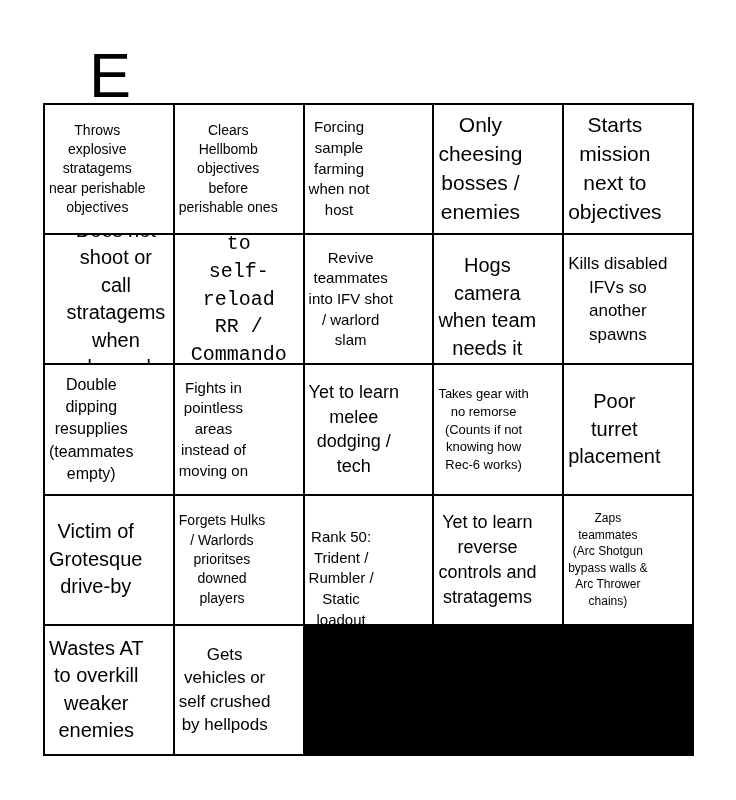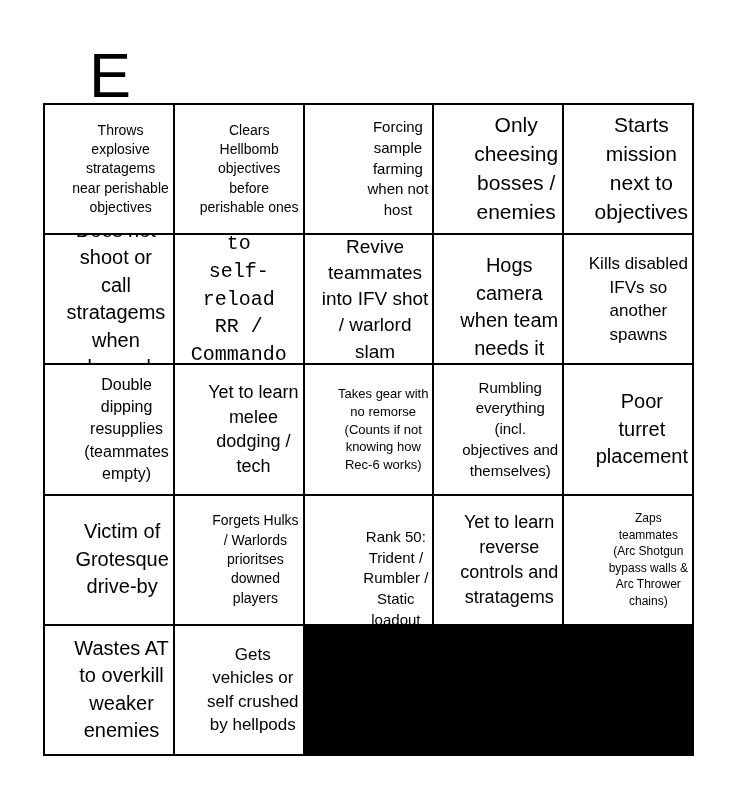--- a/index.html
+++ b/index.html
@@ -35,21 +35,21 @@
     background: #000000;
     display: grid;
     grid-template-columns: repeat(5, 1fr);
     grid-template-rows: repeat(5, 1fr);
     gap: 2px;
   }
   .cell {
     background: #ffffff;
     display: flex;
     align-items: center;
-    justify-content: flex-end;
+    justify-content: flex-start;
     text-align: center;
     padding: 2px 4px;
     box-sizing: border-box;
     overflow: hidden;
     cursor: pointer;
   }
   .cell-text {
     white-space: pre-line;
     line-height: 1.38;
     color: #000000;
@@ -102,21 +102,21 @@
 downed</span>
     </div>
     <div class="cell">
       <span class="cell-text" style="font-size: 20px; font-family: Liberation Mono, monospace;">Commits to
 self-reload
 RR /
 Commando
 only</span>
     </div>
     <div class="cell">
-      <span class="cell-text" style="font-size: 19px;">Revive
+      <span class="cell-text" style="font-size: 15px;">Revive
 teammates
 into IFV shot
 / warlord
 slam</span>
     </div>
     <div class="cell">
       <span class="cell-text" style="font-size: 20px; margin-top: 16px;">Hogs
 camera
 when team
 needs it</span>
@@ -128,38 +128,38 @@
 spawns</span>
     </div>
     <div class="cell">
       <span class="cell-text" style="font-size: 16px;">Double
 dipping
 resupplies
 (teammates
 empty)</span>
     </div>
     <div class="cell">
+      <span class="cell-text" style="font-size: 15px;">Fights in
+pointless
+areas
+instead of
+moving on</span>
+    </div>
+    <div class="cell">
       <span class="cell-text" style="font-size: 18px;">Yet to learn
 melee
 dodging /
 tech</span>
     </div>
     <div class="cell">
       <span class="cell-text" style="font-size: 13px;">Takes gear with
 no remorse
 (Counts if not
 knowing how
 Rec-6 works)</span>
-    </div>
-    <div class="cell">
-      <span class="cell-text" style="font-size: 15px;">Rumbling
-everything
-(incl.
-objectives and
-themselves)</span>
     </div>
     <div class="cell">
       <span class="cell-text" style="font-size: 20px;">Poor
 turret
 placement</span>
     </div>
     <div class="cell">
       <span class="cell-text" style="font-size: 20px;">Victim of
 Grotesque
 drive-by</span>

